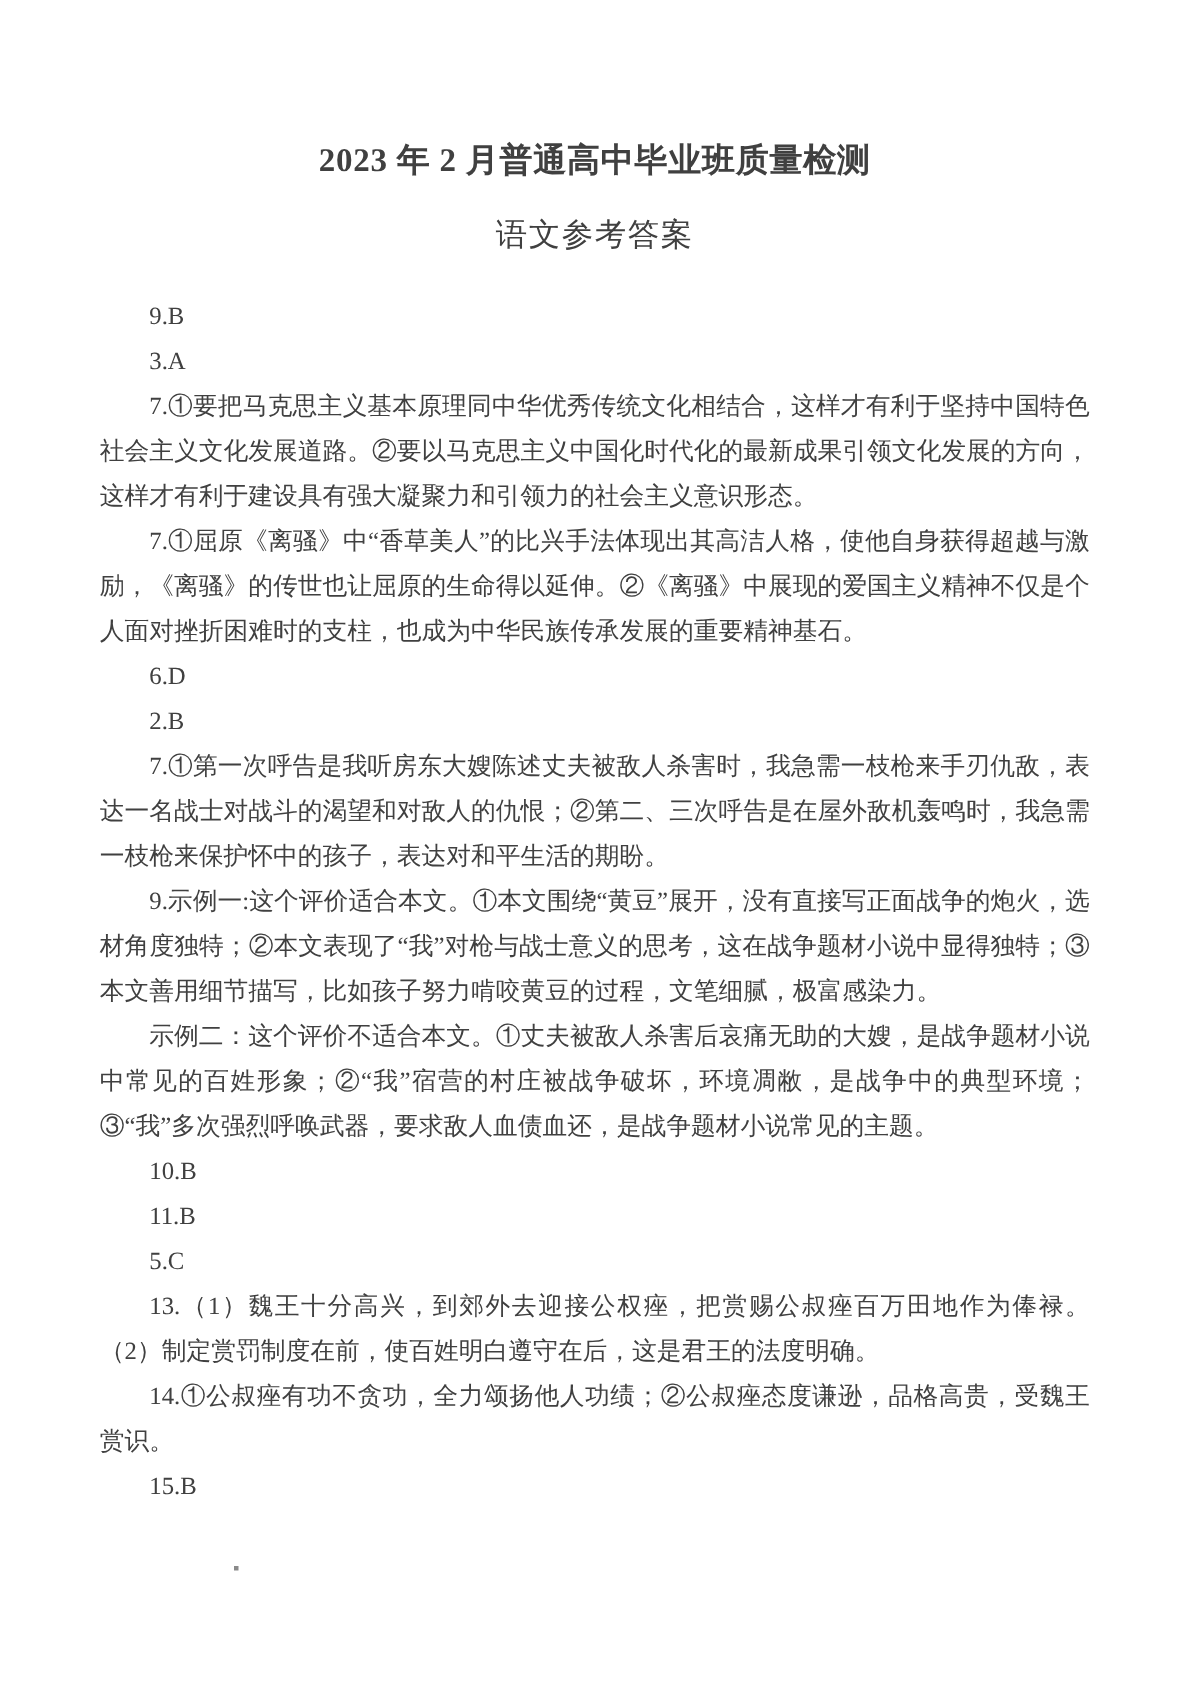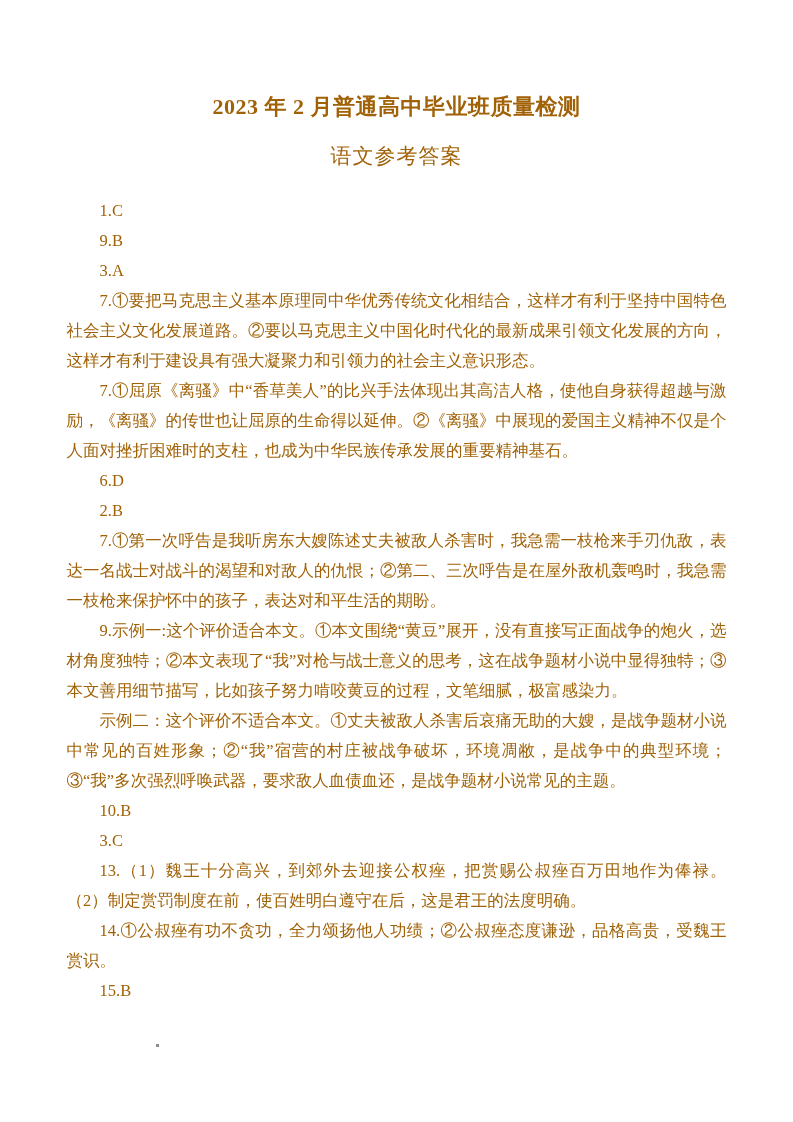--- a/index.html
+++ b/index.html
@@ -7,21 +7,21 @@
     padding: 0;
     background: #ffffff;
   }
   .page {
     position: relative;
     width: 793px;
     height: 1064px;
     background: #ffffff;
     overflow: hidden;
     font-family: "Liberation Serif", "DejaVu Serif", serif;
-    color: #a16207;
+    color: #404040;
   }
   .doc {
     width: 660px;
     margin: 0 auto;
     padding-top: 92px;
   }
   .doc-title {
     margin: 0 0 20px 0;
     font-size: 22px;
     font-weight: bold;
@@ -54,30 +54,30 @@
   }
 </style>
 </head>
 <body>
 
 <div class="page">
   <div class="doc">
     <h1 class="doc-title">2023 年 2 月普通高中毕业班质量检测</h1>
     <h2 class="doc-subtitle">语文参考答案</h2>
 
-    <p class="ans">1.C</p>
     <p class="ans">9.B</p>
     <p class="ans">3.A</p>
     <p class="ans">7.①要把马克思主义基本原理同中华优秀传统文化相结合，这样才有利于坚持中国特色社会主义文化发展道路。②要以马克思主义中国化时代化的最新成果引领文化发展的方向，这样才有利于建设具有强大凝聚力和引领力的社会主义意识形态。</p>
     <p class="ans">7.①屈原《离骚》中“香草美人”的比兴手法体现出其高洁人格，使他自身获得超越与激励，《离骚》的传世也让屈原的生命得以延伸。②《离骚》中展现的爱国主义精神不仅是个人面对挫折困难时的支柱，也成为中华民族传承发展的重要精神基石。</p>
     <p class="ans">6.D</p>
     <p class="ans">2.B</p>
     <p class="ans">7.①第一次呼告是我听房东大嫂陈述丈夫被敌人杀害时，我急需一枝枪来手刃仇敌，表达一名战士对战斗的渴望和对敌人的仇恨；②第二、三次呼告是在屋外敌机轰鸣时，我急需一枝枪来保护怀中的孩子，表达对和平生活的期盼。</p>
     <p class="ans">9.示例一:这个评价适合本文。①本文围绕“黄豆”展开，没有直接写正面战争的炮火，选材角度独特；②本文表现了“我”对枪与战士意义的思考，这在战争题材小说中显得独特；③本文善用细节描写，比如孩子努力啃咬黄豆的过程，文笔细腻，极富感染力。</p>
     <p class="ans">示例二：这个评价不适合本文。①丈夫被敌人杀害后哀痛无助的大嫂，是战争题材小说中常见的百姓形象；②“我”宿营的村庄被战争破坏，环境凋敝，是战争中的典型环境；③“我”多次强烈呼唤武器，要求敌人血债血还，是战争题材小说常见的主题。</p>
     <p class="ans">10.B</p>
-    <p class="ans">3.C</p>
+    <p class="ans">11.B</p>
+    <p class="ans">5.C</p>
     <p class="ans">13.（1）魏王十分高兴，到郊外去迎接公权痤，把赏赐公叔痤百万田地作为俸禄。（2）制定赏罚制度在前，使百姓明白遵守在后，这是君王的法度明确。</p>
     <p class="ans">14.①公叔痤有功不贪功，全力颂扬他人功绩；②公叔痤态度谦逊，品格高贵，受魏王赏识。</p>
     <p class="ans">15.B</p>
   </div>
   <div class="stray-dot"></div>
 </div>
 
 </body></html>

